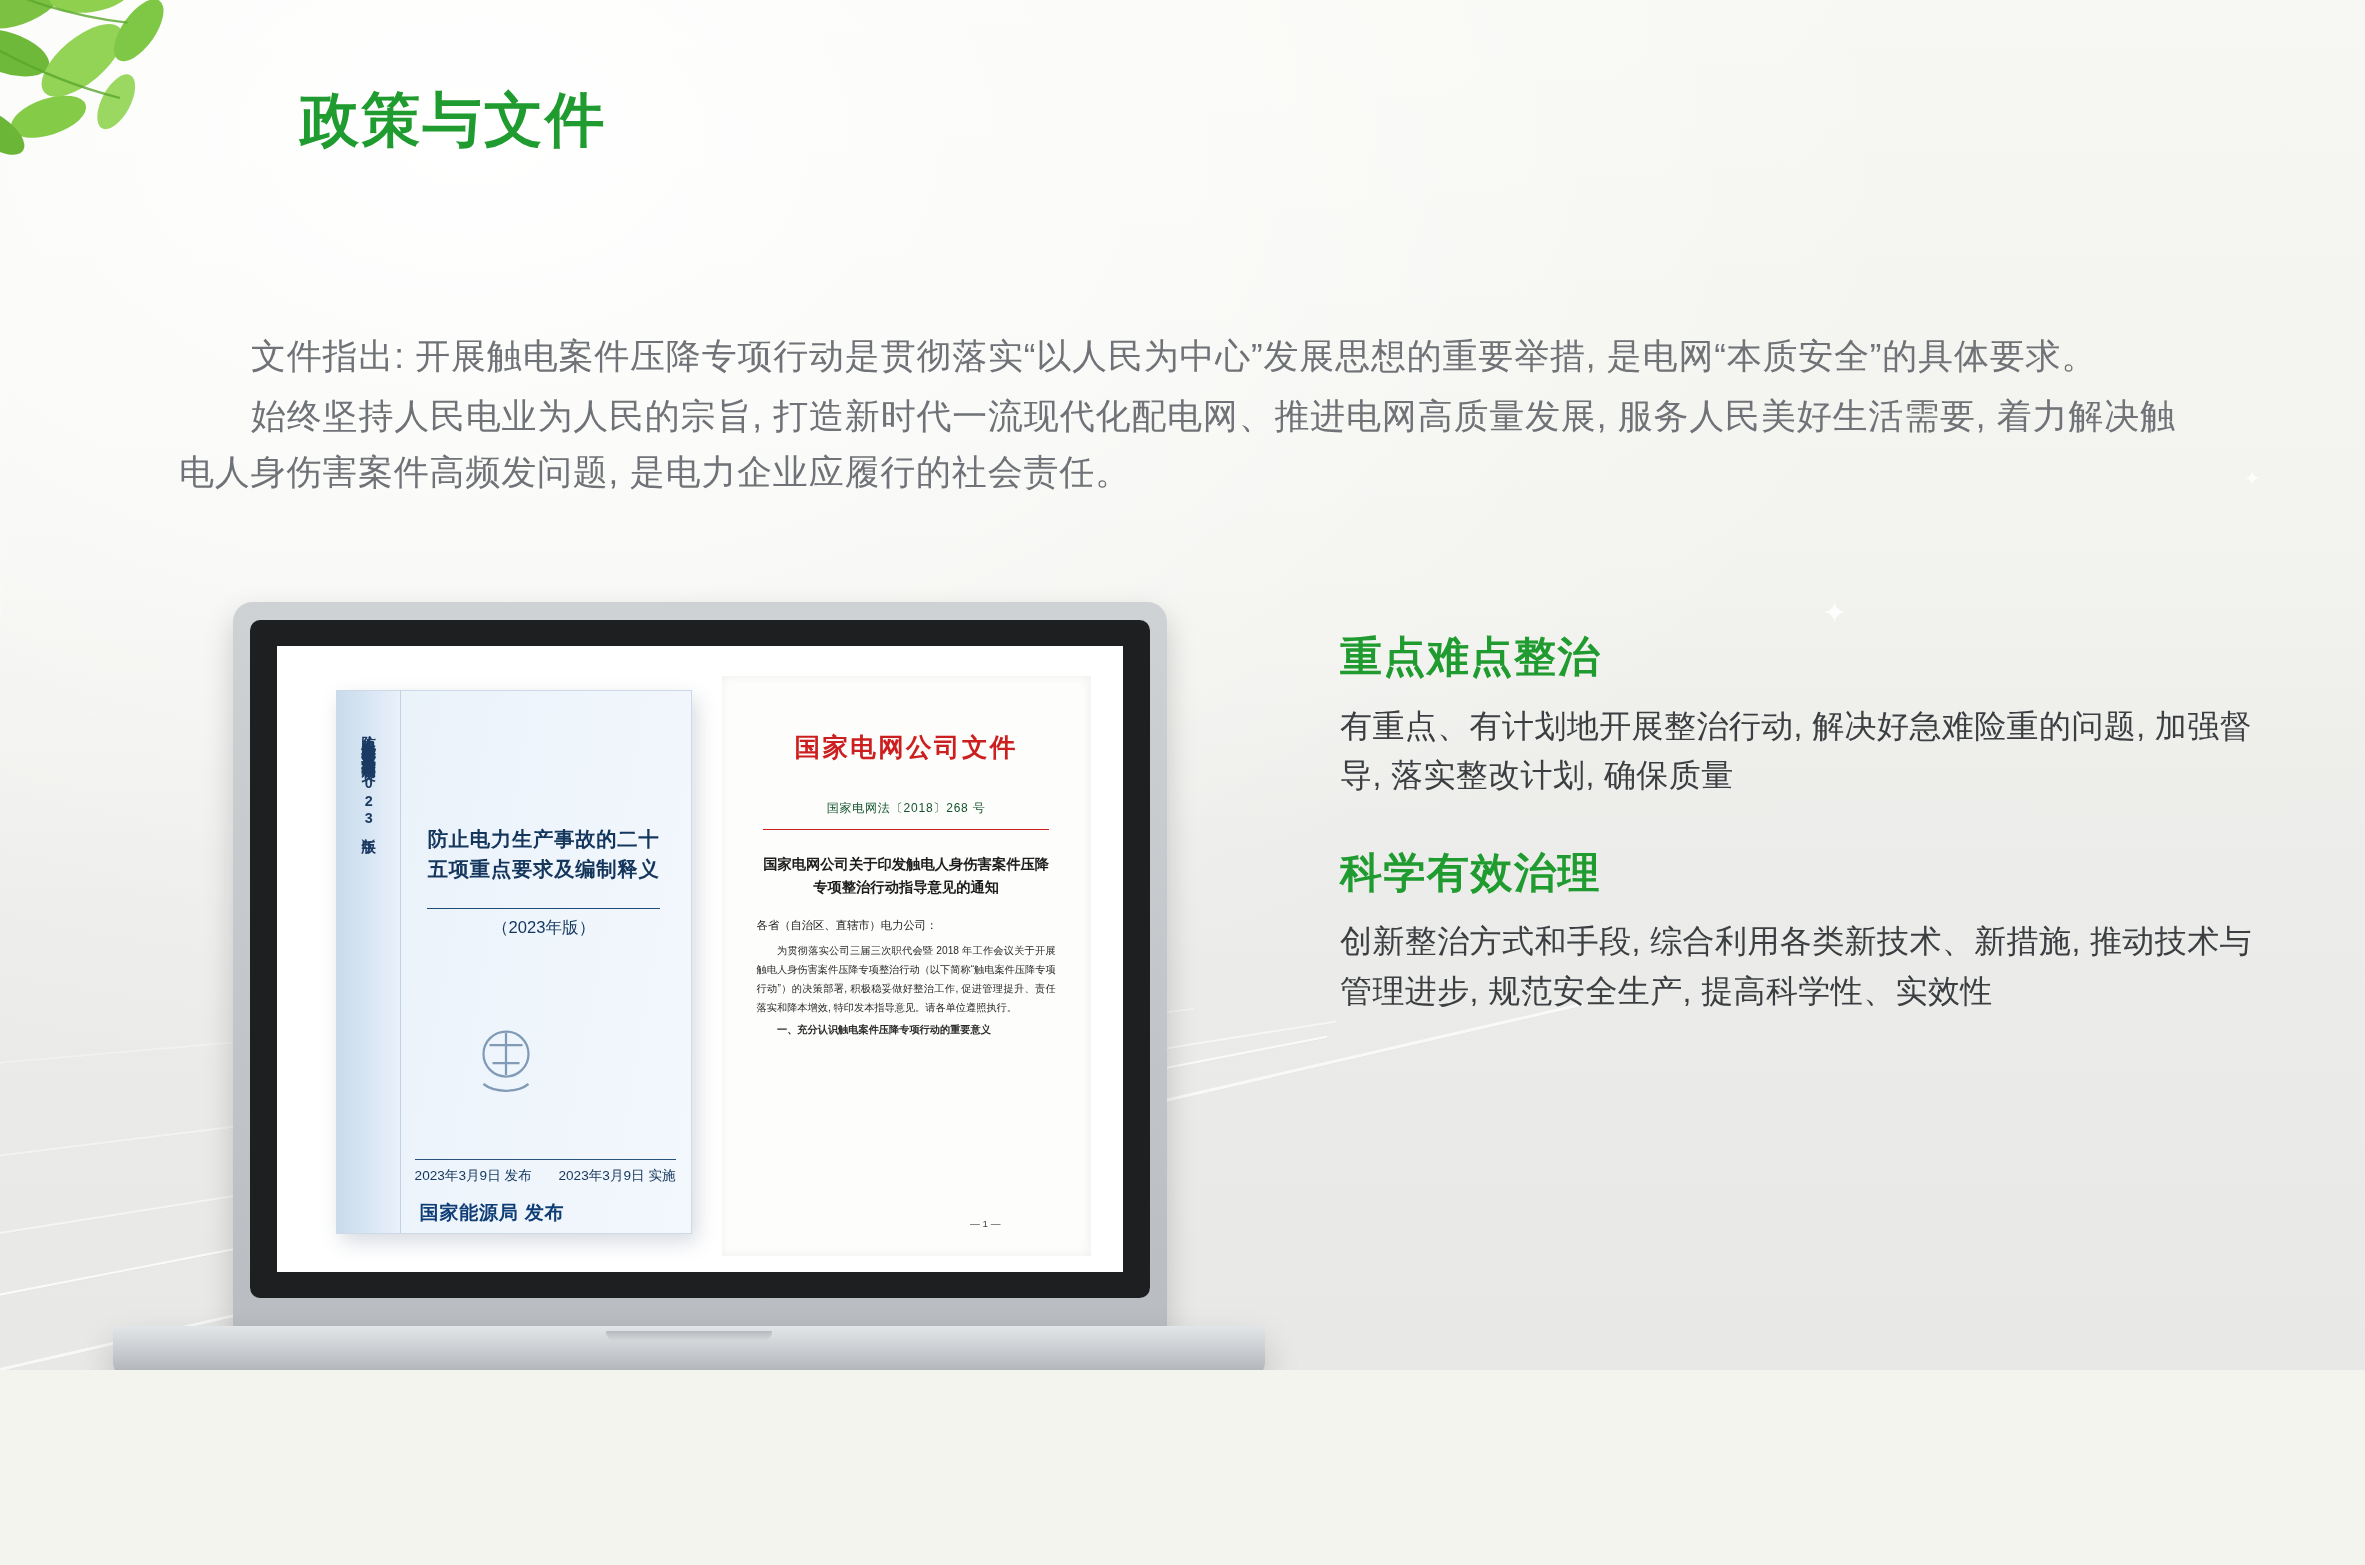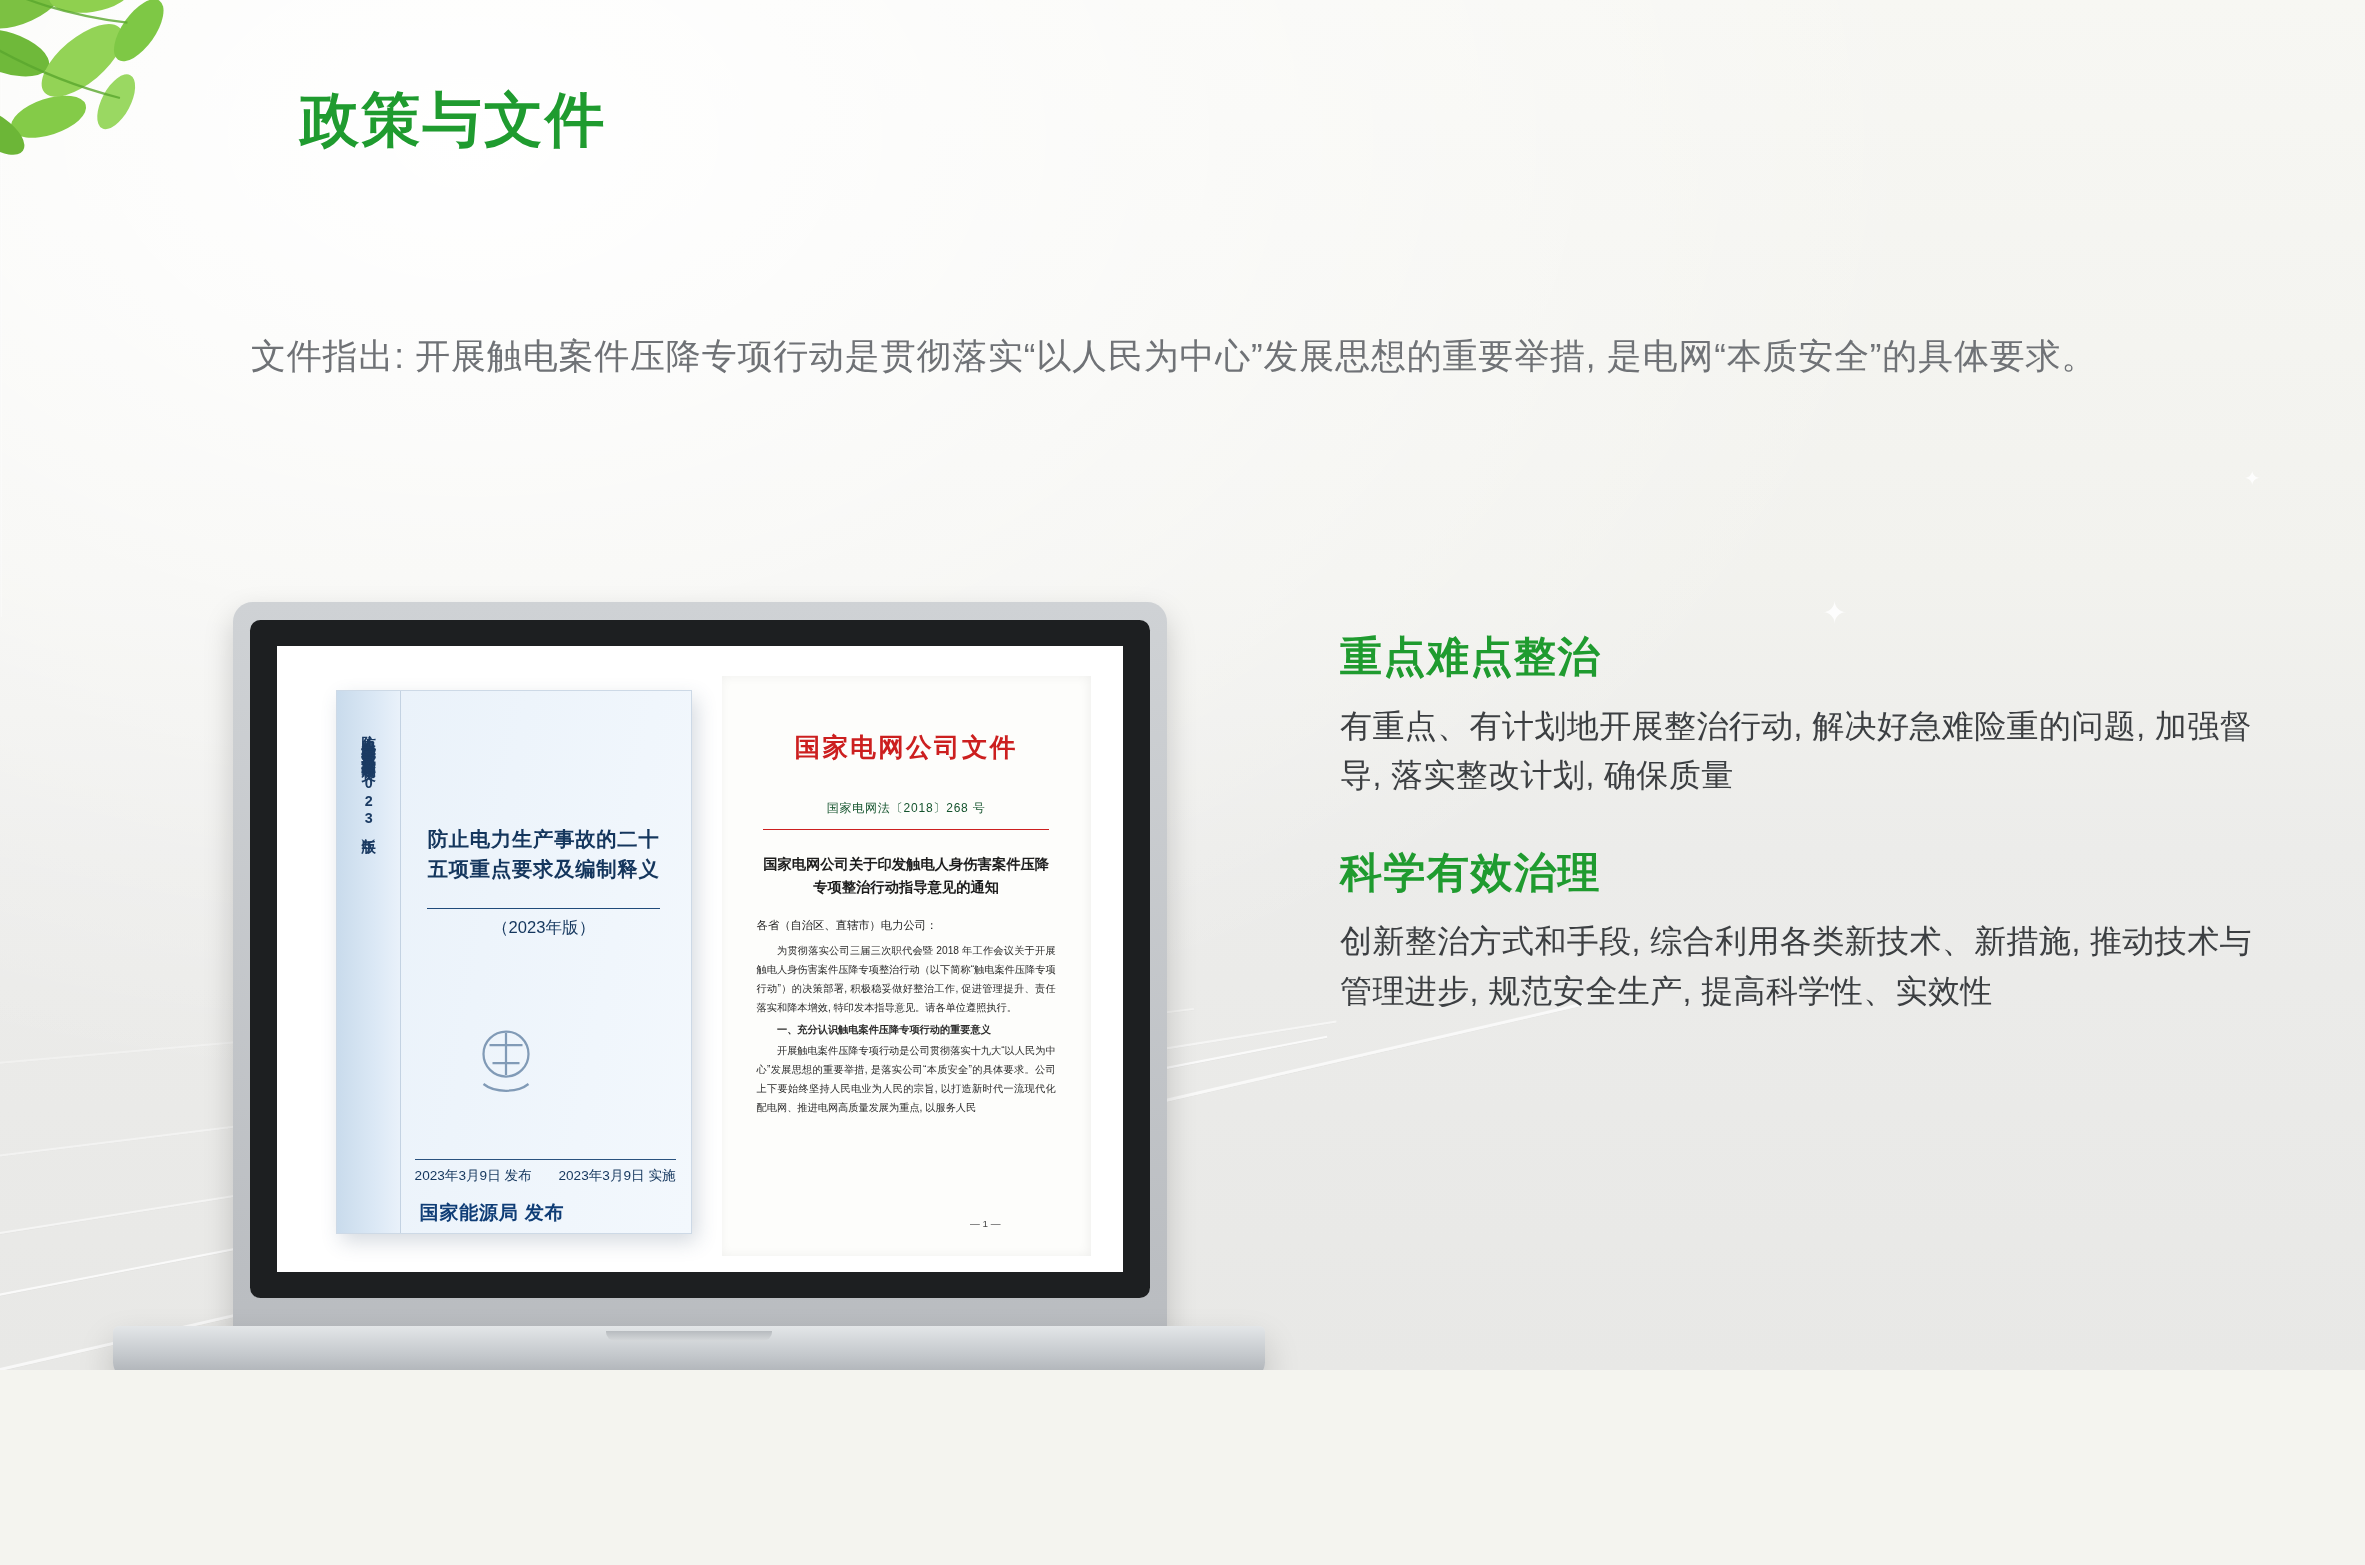--- a/index.html
+++ b/index.html
@@ -333,20 +333,21 @@
     <div class="ln" style="left:-30px; bottom:-7.5px; width:1656px; height:3px; transform:rotate(-13deg); opacity:.9;"></div>
   </div>
 
   <div class="sparkle" style="left:1822px; top:595px;">✦</div>
   <div class="sparkle" style="left:2244px; top:467px; font-size:19.6px;">✦</div>
 
   <h1 class="title">政策与文件</h1>
 
   <div class="intro">
     <p>文件指出: 开展触电案件压降专项行动是贯彻落实“以人民为中心”发展思想的重要举措, 是电网“本质安全”的具体要求。</p>
+    <p>始终坚持人民电业为人民的宗旨, 打造新时代一流现代化配电网、推进电网高质量发展, 服务人民美好生活需要, 着力解决触电人身伤害案件高频发问题, 是电力企业应履行的社会责任。</p>
   </div>
 
   <div class="laptop">
     <div class="lid">
       <div class="screen-frame">
         <div class="screen">
 
           <div class="book">
             <div class="spine">
               <span class="vtext">防止电力生产事故的二十五项重点要求及编制释义（2023年版）</span>
@@ -369,21 +370,20 @@
 
           <div class="docpage">
             <div class="doc-head">国家电网公司文件</div>
             <div class="doc-num">国家电网法〔2018〕268 号</div>
             <div class="doc-redline"></div>
             <div class="doc-subject">国家电网公司关于印发触电人身伤害案件压降专项整治行动指导意见的通知</div>
             <div class="doc-to">各省（自治区、直辖市）电力公司：</div>
             <div class="doc-body">
               <p>为贯彻落实公司三届三次职代会暨 2018 年工作会议关于开展触电人身伤害案件压降专项整治行动（以下简称“触电案件压降专项行动”）的决策部署, 积极稳妥做好整治工作, 促进管理提升、责任落实和降本增效, 特印发本指导意见。请各单位遵照执行。</p>
               <p class="doc-sec">一、充分认识触电案件压降专项行动的重要意义</p>
-              <p>开展触电案件压降专项行动是公司贯彻落实十九大“以人民为中心”发展思想的重要举措, 是落实公司“本质安全”的具体要求。公司上下要始终坚持人民电业为人民的宗旨, 以打造新时代一流现代化配电网、推进电网高质量发展为重点, 以服务人民</p>
             </div>
             <div class="doc-pagenum">— 1 —</div>
           </div>
 
         </div>
       </div>
     </div>
     <div class="base"></div>
   </div>
 

